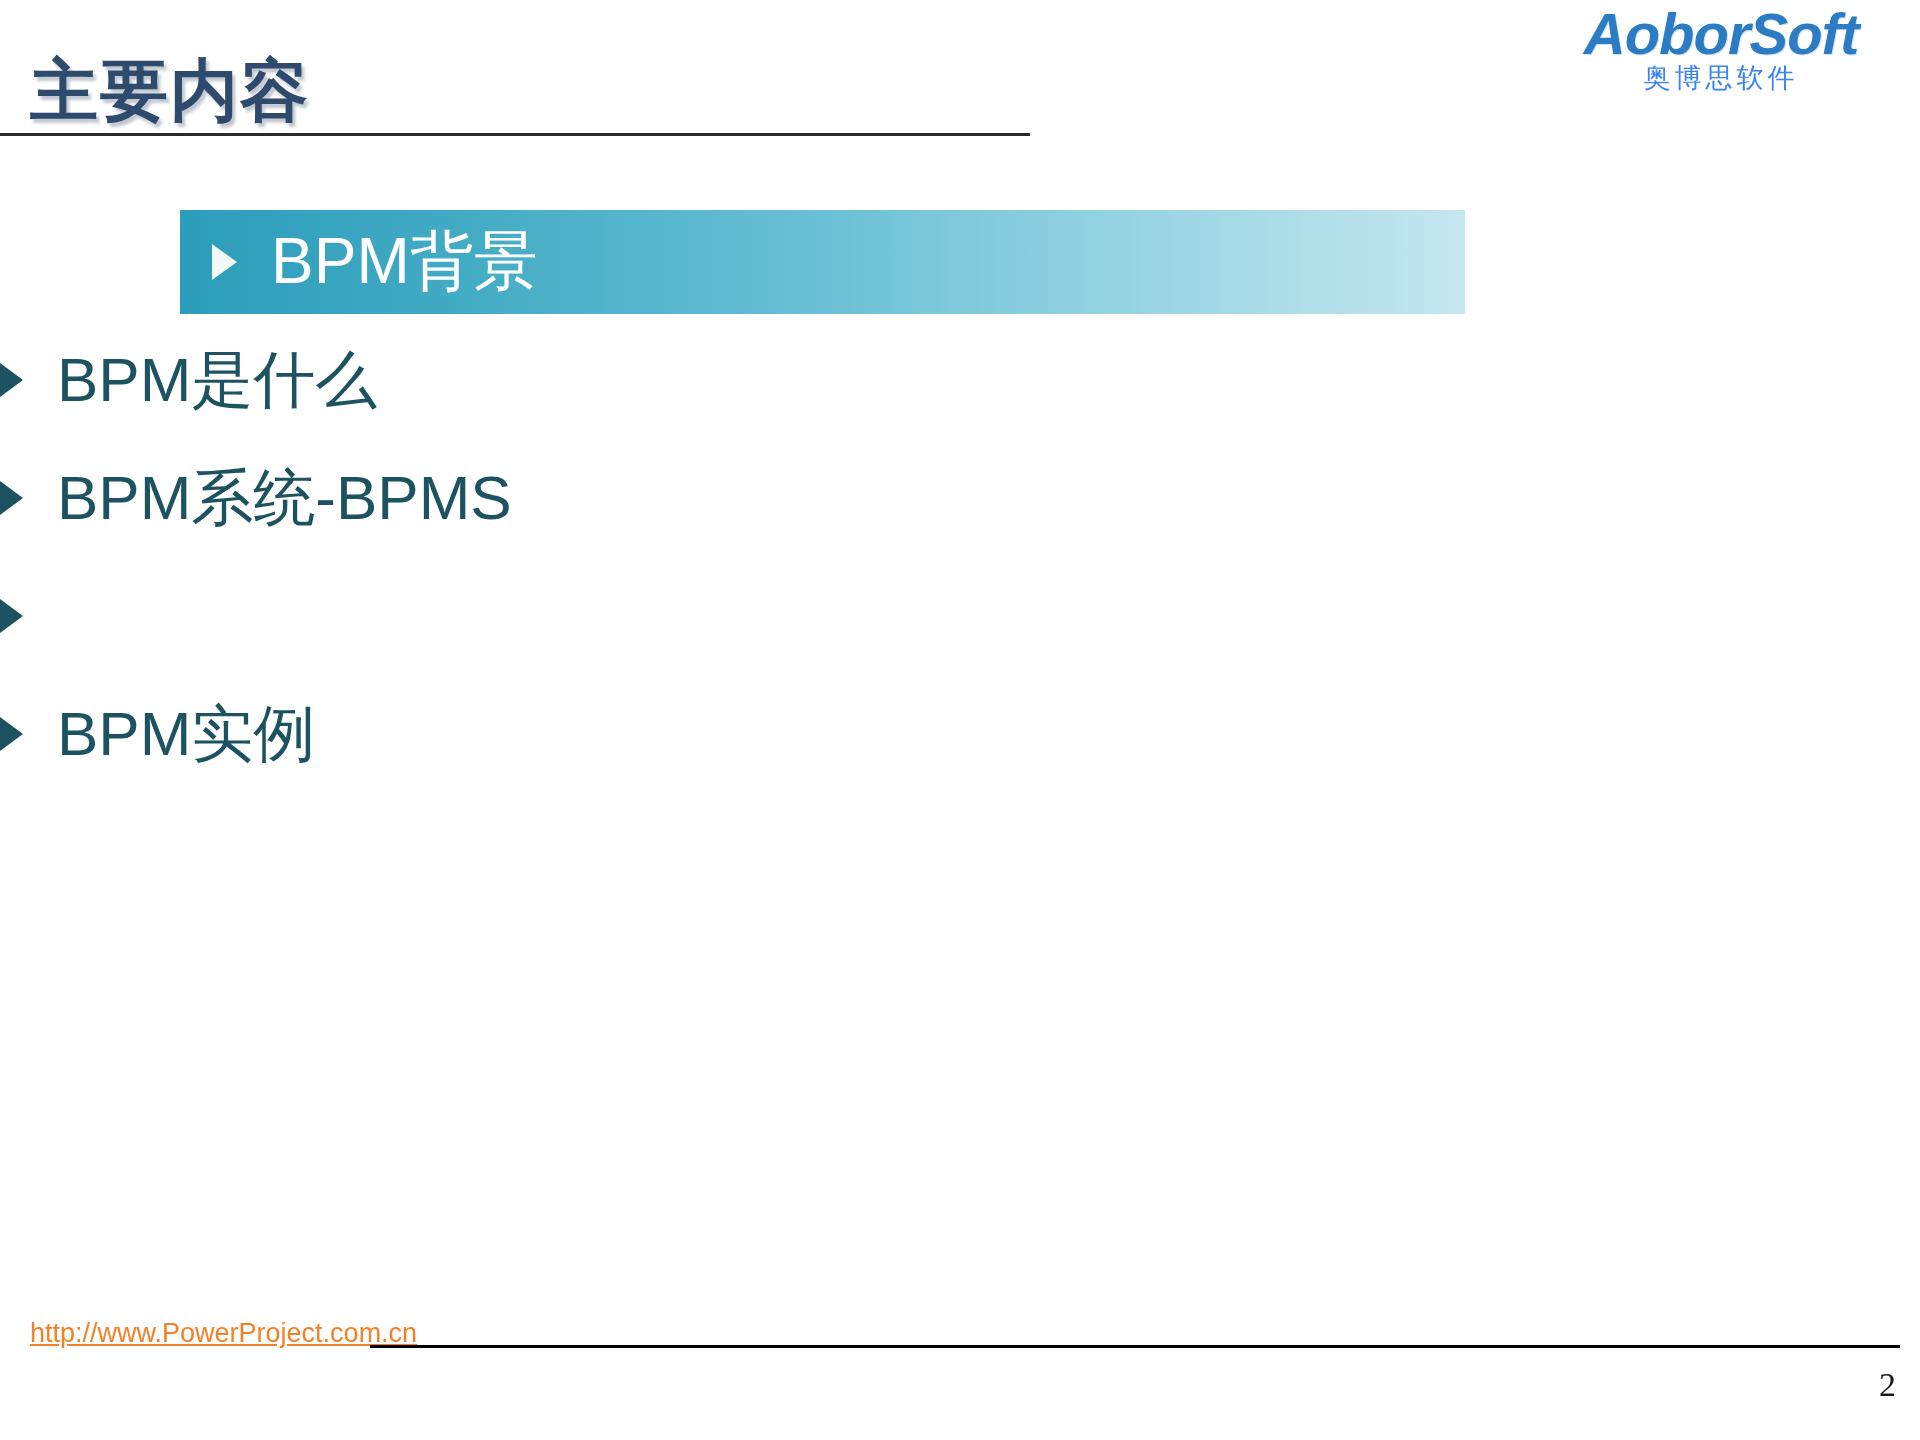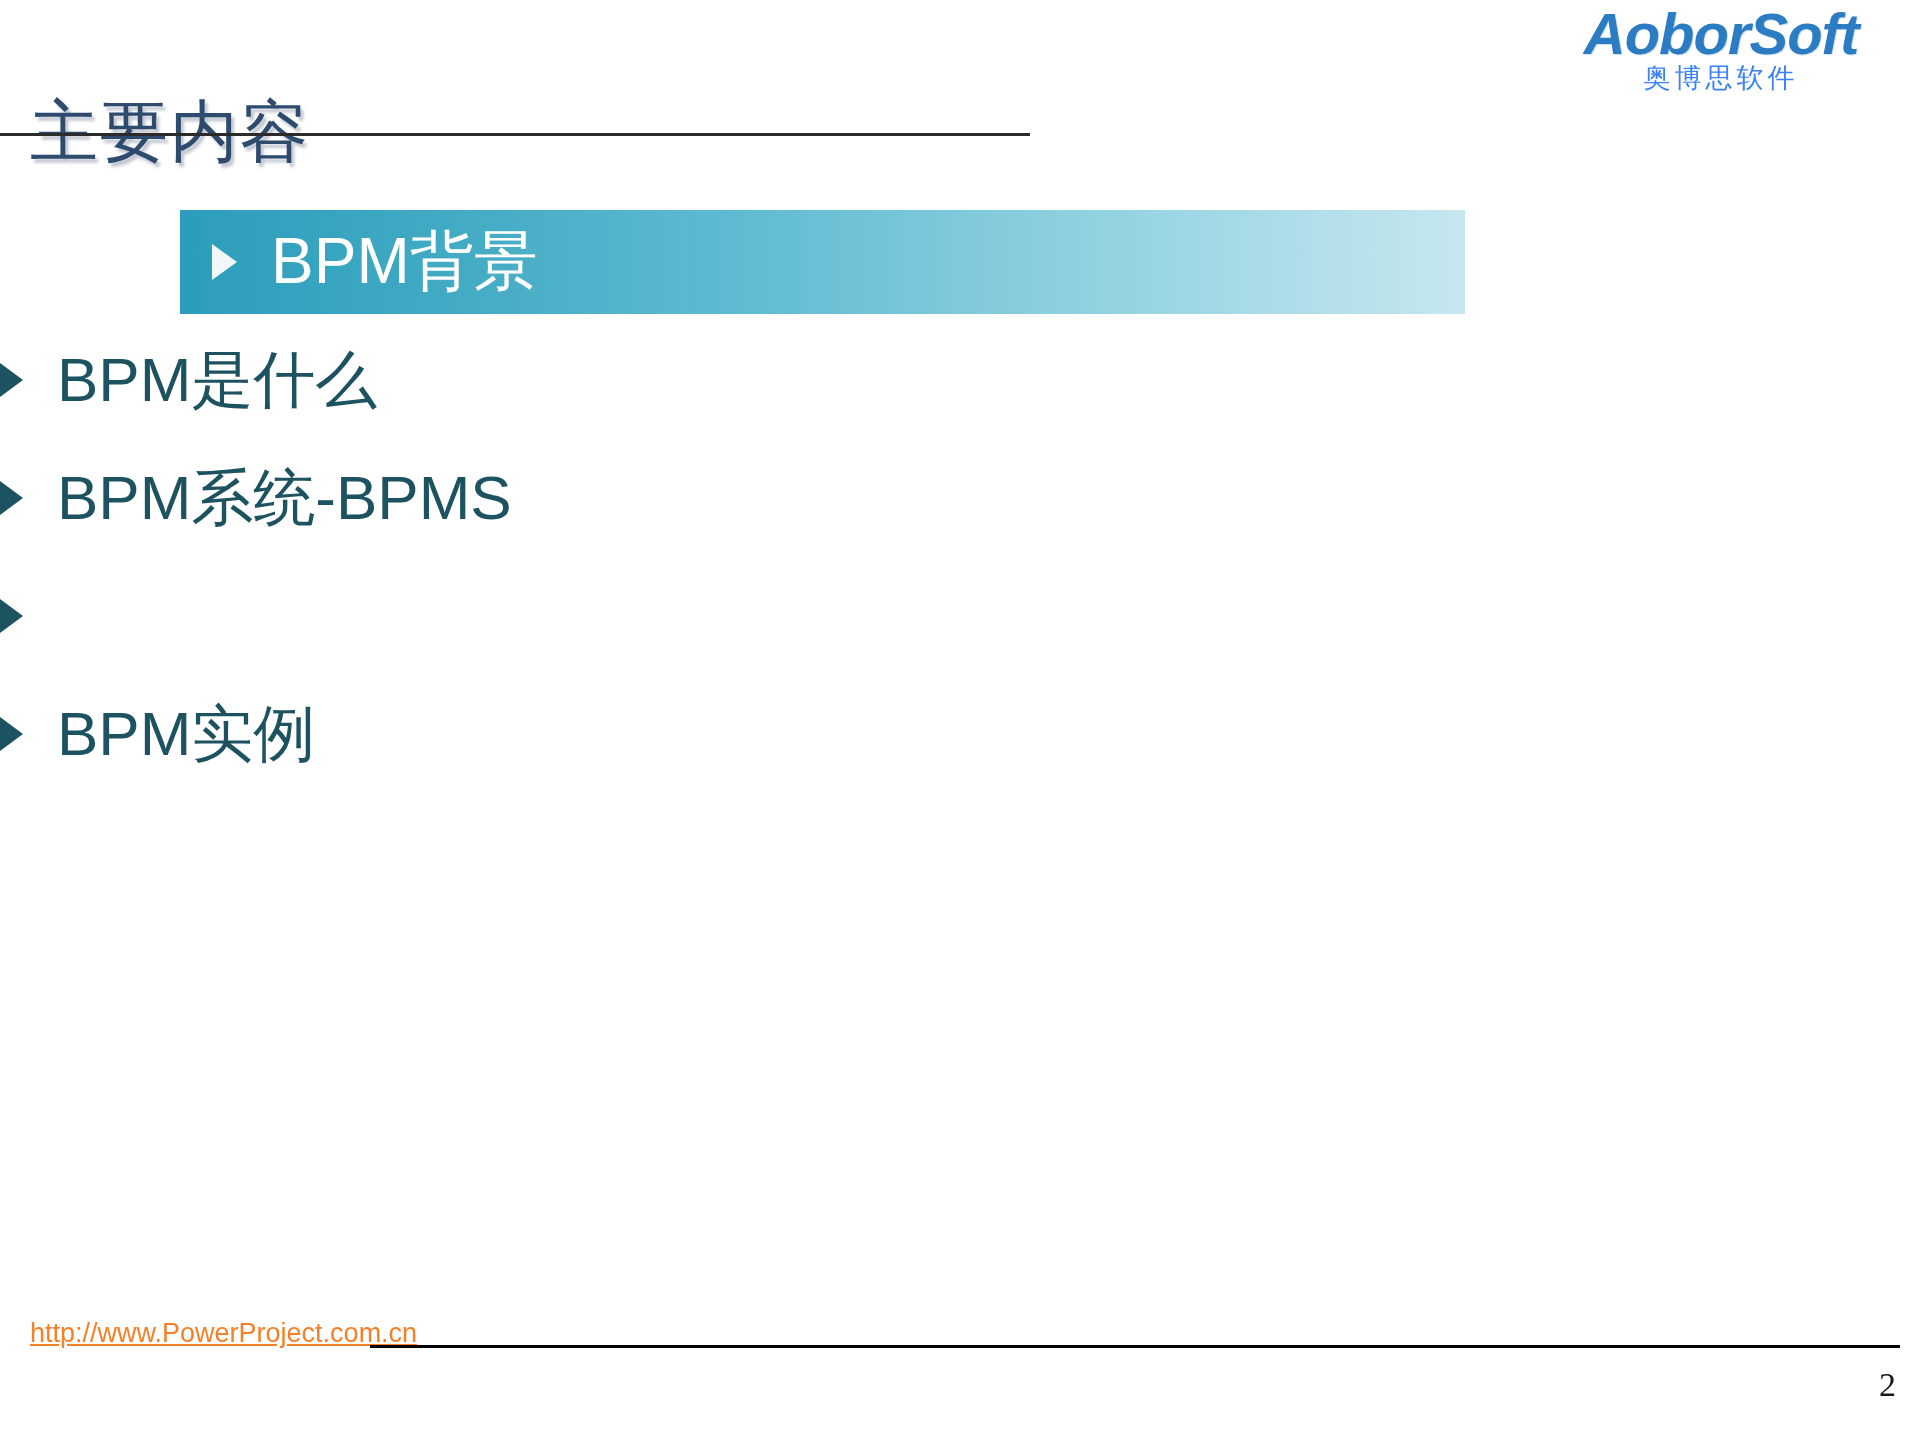--- a/index.html
+++ b/index.html
@@ -13,27 +13,26 @@
     position:relative;
     width:1920px; height:1440px;
     background:#ffffff;
   }
 
   
   .slide-title {
     position:absolute;
     left:30px; top:56px;
     font-size:68px;
-    font-weight:normal;
+    font-weight:bold;
     color:#2e4a6d;
     letter-spacing:2px;
     line-height:1.0;
     text-shadow:3px 4px 3px rgba(120,130,150,0.45);
     white-space:nowrap;
-    margin-top:41px;
   }
   .title-rule {
     position:absolute;
     left:0px; top:133px;
     width:1030px; height:3px;
     background:#2b2b2b;
   }
 
   
   .logo {

